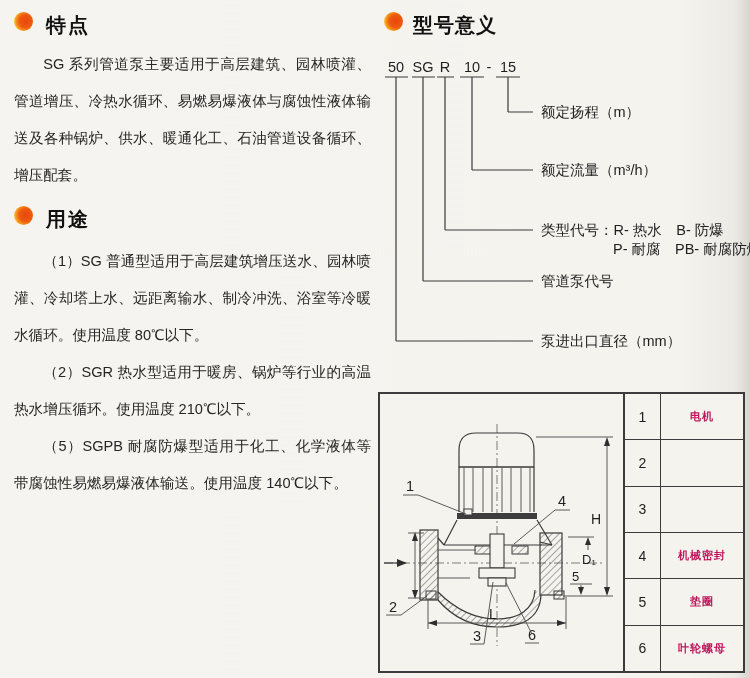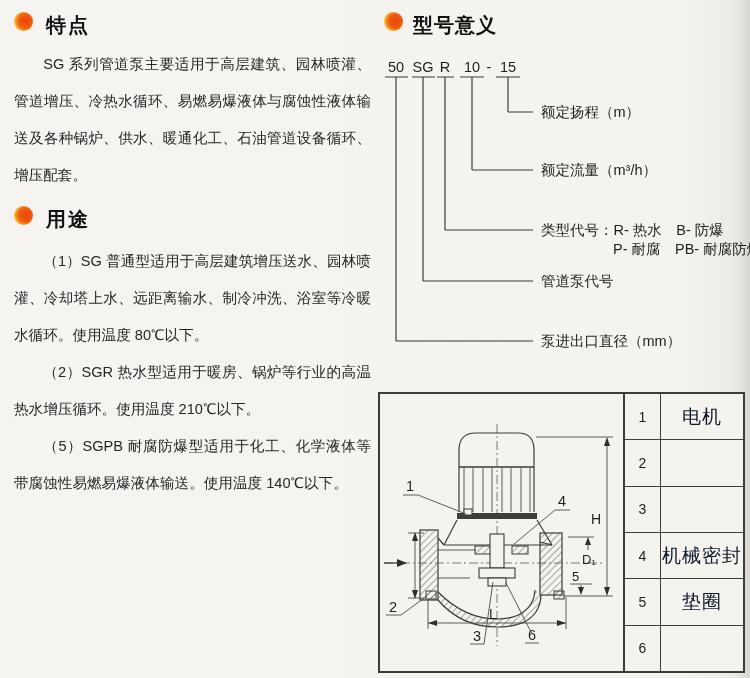--- a/index.html
+++ b/index.html
@@ -43,21 +43,21 @@
   .parts-table { flex:1; display:flex; flex-direction:column; border-left:2px solid #3c3c3c; }
   .parts-row { flex:1; display:flex; }
   .parts-row + .parts-row { border-top:1.5px solid #3c3c3c; }
   .cell-no {
     flex:0 0 36px; border-right:1.5px solid #3c3c3c;
     display:flex; align-items:center; justify-content:center;
     font-size:14px; color:#1d1d1d;
   }
   .cell-name {
     flex:1; display:flex; align-items:center; justify-content:center;
-    font-size:19px; letter-spacing:1px; color:#0f172a; font-weight:400;
+    font-size:11px; letter-spacing:1px; color:#be185d; font-weight:700;
   }
   svg .ln   { stroke:#3b3b3b; stroke-width:1.2; fill:none; }
   svg .thin { stroke:#4a4a4a; stroke-width:0.9; fill:none; }
   svg .dash { stroke:#5a5a5a; stroke-width:0.8; fill:none; stroke-dasharray:9 3 2 3; }
   svg .arrow { fill:#2e2e2e; stroke:none; }
 </style>
 </head>
 <body>
 
 <div class="page">
@@ -210,17 +210,18 @@
       <div class="parts-row">
         <div class="cell-no">4</div>
         <div class="cell-name">机械密封</div>
       </div>
       <div class="parts-row">
         <div class="cell-no">5</div>
         <div class="cell-name">垫圈</div>
       </div>
       <div class="parts-row">
         <div class="cell-no">6</div>
+        <div class="cell-name">叶轮螺母</div>
       </div>
     </div>
   </div>
 
 </div>
 
 </body></html>

